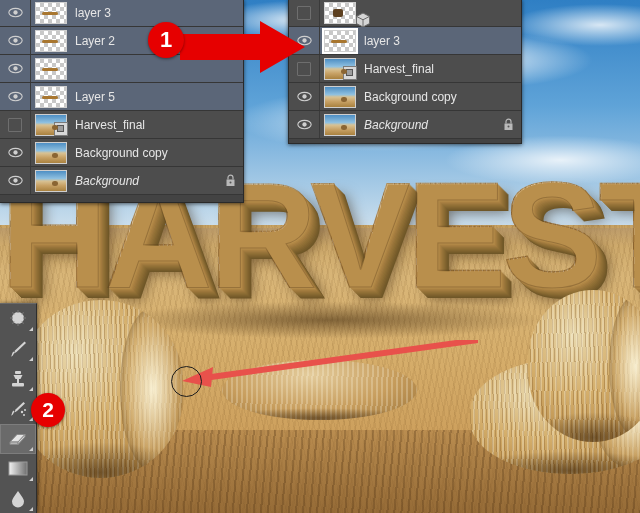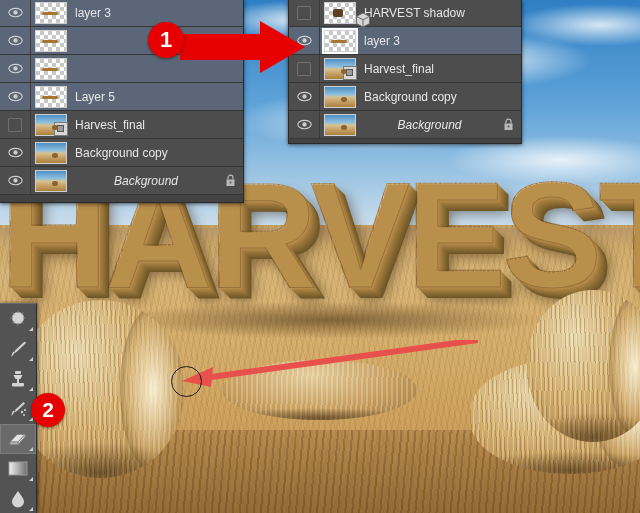--- a/index.html
+++ b/index.html
@@ -148,21 +148,21 @@
   .badge-smart::before{
     content:"";position:absolute;left:2px;top:2px;width:7px;height:7px;background:#9d9d9d;border:1px solid #555;box-sizing:border-box;
   }
   .badge-3d{
     position:absolute;right:-8px;bottom:-2px;width:16px;height:16px;
   }
   .layer-name{
     flex:1 1 auto;color:#e6e6e6;font-size:12px;white-space:nowrap;overflow:hidden;
     padding-left:2px;
   }
-  .layer-name.italic{font-style:italic;text-align:center;}
+  .layer-name.italic{font-style:italic;}
   .lock-cell{flex:0 0 26px;display:flex;align-items:center;justify-content:center;}
   .lock-ico{width:11px;height:13px;}
   .sel-thumb-ring{outline:2px solid #ffffff;outline-offset:0px;}
 
   
   #toolbar{
     position:absolute;left:0;top:303px;width:36px;height:210px;
     background:#535353;border-right:1px solid #2d2d2d;border-top:1px solid #6a6a6a;
     box-shadow:1px 0 4px rgba(0,0,0,.5);
   }
@@ -252,20 +252,21 @@
             <svg class="eye" viewBox="0 0 18 12">
               <ellipse cx="9" cy="6" rx="8" ry="5" fill="none" stroke="#cfcfcf" stroke-width="1.3"></ellipse>
               <circle cx="9" cy="6" r="2.6" fill="#cfcfcf"></circle>
             </svg>
           </div>
           <div class="thumb-cell">
             <div class="thumb checker">
               <span class="tiny-mark"></span>
             </div>
           </div>
+          <div class="layer-name">Layer 2</div>
           <div class="lock-cell"></div>
         </div>
         <div class="layer-row selected">
           <div class="eye-cell">
             <svg class="eye" viewBox="0 0 18 12">
               <ellipse cx="9" cy="6" rx="8" ry="5" fill="none" stroke="#cfcfcf" stroke-width="1.3"></ellipse>
               <circle cx="9" cy="6" r="2.6" fill="#cfcfcf"></circle>
             </svg>
           </div>
           <div class="thumb-cell">
@@ -348,21 +349,20 @@
               <span class="tiny-mark2"></span>
               <span style="position: absolute; right: -8px; bottom: -3px;">
                 <svg class="badge-3d" viewBox="0 0 16 16">
                   <path d="M8 1 L14.5 4.4 L14.5 11.6 L8 15 L1.5 11.6 L1.5 4.4 Z" fill="#d5d5d5" stroke="#6a6a6a" stroke-width="1"></path>
                   <path d="M1.5 4.4 L8 7.8 L14.5 4.4" fill="none" stroke="#6a6a6a" stroke-width="1"></path>
                   <path d="M8 7.8 L8 15" fill="none" stroke="#6a6a6a" stroke-width="1"></path>
                 </svg>
               </span>
             </div>
           </div>
-          <div class="layer-name">HARVEST shadow</div>
           <div class="lock-cell"></div>
         </div>
         <div class="layer-row selected">
           <div class="eye-cell">
             <svg class="eye" viewBox="0 0 18 12">
               <ellipse cx="9" cy="6" rx="8" ry="5" fill="none" stroke="#cfcfcf" stroke-width="1.3"></ellipse>
               <circle cx="9" cy="6" r="2.6" fill="#cfcfcf"></circle>
             </svg>
           </div>
           <div class="thumb-cell">

